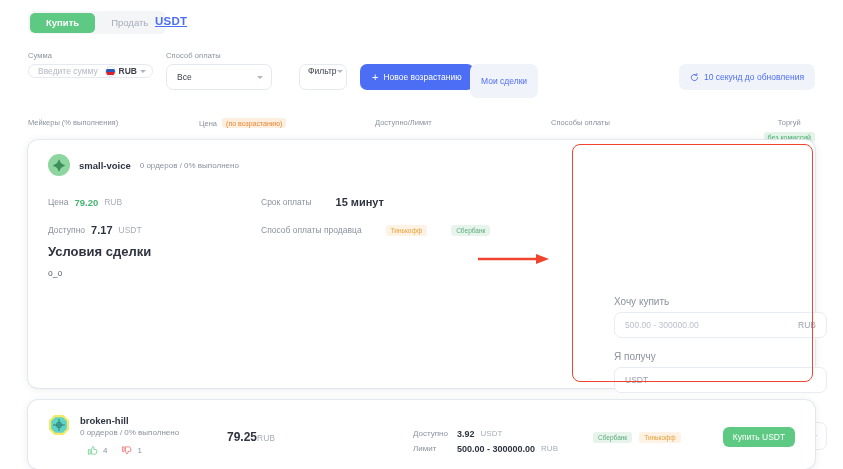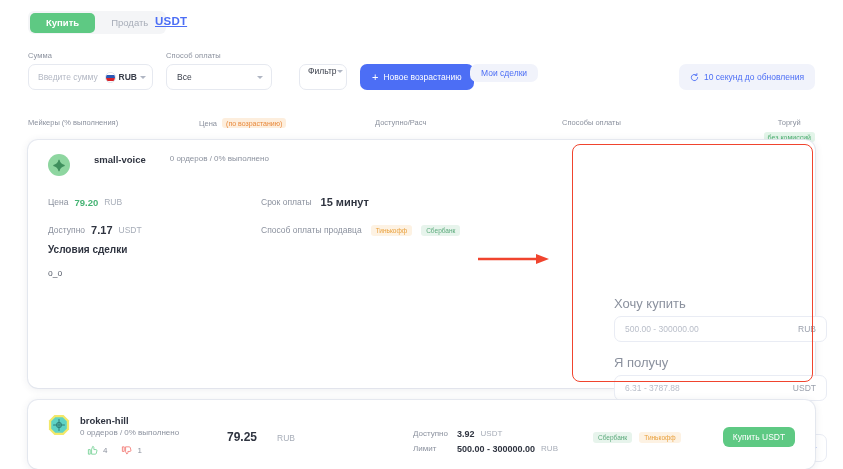--- a/index.html
+++ b/index.html
@@ -34,21 +34,21 @@
     text-decoration: underline; cursor: pointer; letter-spacing: .2px;
   }
 
   .field-label {
     font-size: 7.5px; color: #8b919e; margin-bottom: 4px; display: block;
     letter-spacing: .1px;
   }
 
   .amount-group { position: absolute; left: 28px; top: 51px; }
   .amount-box {
-    width: 125px; height: 26px; border: 1px solid #e6e9f0; border-radius: 7px;
+    width: 125px; height: 14px; border: 1px solid #e6e9f0; border-radius: 7px;
     background: #fff; display: flex; align-items: center; padding: 0 6px 0 9px;
   }
   .amount-input {
     border: 0; outline: 0; flex: 1; font-size: 8.5px; color: #3a3f4b;
     font-family: inherit; background: transparent; min-width: 0;
   }
   .amount-input::placeholder { color: #b3b8c4; }
   .cur-sel { display: flex; align-items: center; gap: 3px; cursor: pointer; }
   .flag {
     width: 11px; height: 11px; border-radius: 50%; overflow: hidden;
@@ -80,21 +80,21 @@
 
   .btn-primary {
     position: absolute; left: 360px; top: 64px; height: 26px;
     background: #4c6ef5; color: #fff; border: 0; border-radius: 7px;
     font-size: 8.5px; font-family: inherit; padding: 0 12px; cursor: pointer;
     display: flex; align-items: center; gap: 5px; white-space: nowrap;
   }
   .plus { font-size: 11px; line-height: 1; font-weight: 400; }
 
   .btn-ghost {
-    position: absolute; left: 470px; top: 64px; height: 18px;
+    position: absolute; left: 470px; top: 64px; height: 34px;
     background: #f1f3fb; color: #4c6ef5; border: 0; border-radius: 7px;
     font-size: 8.5px; font-family: inherit; padding: 0 11px; cursor: pointer;
     display: flex; align-items: center; white-space: nowrap;
   }
 
   .refresh {
     position: absolute; right: 28px; top: 64px; height: 26px;
     background: #f1f3fb; color: #4c6ef5; border: 0; border-radius: 7px;
     font-size: 8.5px; font-family: inherit; padding: 0 11px; cursor: pointer;
     display: flex; align-items: center; gap: 5px; white-space: nowrap;
@@ -119,60 +119,60 @@
   }
 
   
   .card {
     position: absolute; left: 28px; top: 140px; width: 787px; height: 248px;
     background: #ffffff; border-radius: 10px;
     box-shadow: 0 1px 8px rgba(40,50,80,.10), 0 0 0 1px rgba(235,238,245,.9);
   }
   .card-left { position: absolute; left: 20px; top: 14px; width: 520px; }
 
-  .maker-row { display: flex; gap: 24px; }
+  .maker-row { display: flex; align-items: center; gap: 9px; }
   .avatar-green {
     width: 22px; height: 22px; border-radius: 50%; background: #8ed6a0;
     display: flex; align-items: center; justify-content: center; flex: 0 0 auto;
   }
   .maker-name { font-size: 9.5px; font-weight: 700; color: #2f3440; }
   .maker-stats { font-size: 8px; color: #8b919e; }
 
   .info-grid { position: absolute; left: 20px; top: 52px; width: 520px; }
   .info-line { display: flex; align-items: center; height: 20px; }
   .info-col-a { width: 213px; display: flex; align-items: center; gap: 6px; }
-  .info-col-b { display: flex; align-items: center; gap: 9px; }
+  .info-col-b { display: flex; align-items: center; gap: 24px; }
   .lbl { font-size: 8.5px; color: #8b919e; }
   .val-green { font-size: 9.5px; font-weight: 700; color: #47b475; }
   .val-dark { font-size: 11px; font-weight: 700; color: #2f3440; }
   .unit { font-size: 8.5px; color: #a7adb8; }
 
   .terms-title {
     position: absolute; left: 20px; top: 104px;
-    font-size: 10px; font-weight: 700; color: #2f3440;
+    font-size: 13px; font-weight: 700; color: #2f3440;
   }
   .terms-body {
     position: absolute; left: 20px; top: 128px;
     font-size: 8.5px; color: #5a606d;
   }
 
   .pm-chip { border-radius: 3px; padding: 2px 5px; font-size: 6.5px; white-space: nowrap; }
   .chip-tinkoff { background: #fdf2e3; color: #e9a03c; }
   .chip-sber { background: #e7f4ec; color: #5aa97a; }
 
   
   .anno-arrow { position: absolute; left: 478px; top: 253px; }
   .anno-box {
     position: absolute; left: 572px; top: 144px; width: 241px; height: 238px;
     border: 1.6px solid #f0442e; border-radius: 8px; pointer-events: none;
   }
 
   
   .panel { position: absolute; left: 586px; top: 156px; width: 213px; }
-  .p-label { font-size: 13px; color: #8b919e; margin-bottom: 5px; display: block; }
+  .p-label { font-size: 10px; color: #8b919e; margin-bottom: 5px; display: block; }
   .p-input {
     height: 26px; border: 1px solid #e9ecf4; border-radius: 7px; background: #fff;
     display: flex; align-items: center; padding: 0 10px;
   }
   .p-input input {
     border: 0; outline: 0; flex: 1; font-size: 8.5px; color: #3a3f4b;
     font-family: inherit; background: transparent; min-width: 0;
   }
   .p-input input::placeholder { color: #b9bec9; }
   .p-suffix { font-size: 8.5px; color: #9ba1ad; }
@@ -214,21 +214,21 @@
     font-size: 9.5px; font-weight: 700; color: #2f3440;
   }
   .r2-stats {
     position: absolute; left: 52px; top: 28px;
     font-size: 8px; color: #8b919e;
   }
   .votes { position: absolute; left: 59px; top: 45px; display: flex; align-items: center; gap: 14px; }
   .vote { display: flex; align-items: center; gap: 5px; }
   .vote-n { font-size: 8px; color: #8b919e; }
 
-  .r2-price { position: absolute; left: 199px; top: 30px; display: flex; align-items: baseline; gap: 20px; }
+  .r2-price { position: absolute; left: 199px; top: 30px; display: flex; align-items: baseline; gap: 0; }
   .r2-price .n { font-size: 12px; font-weight: 700; color: #2f3440; }
   .r2-price .u { font-size: 8.5px; color: #a7adb8; }
 
   .r2-avail { position: absolute; left: 385px; top: 26px; }
   .r2-line { display: flex; align-items: center; height: 15px; gap: 6px; }
   .r2-k { font-size: 8px; color: #8b919e; width: 38px; }
   .r2-v { font-size: 9px; font-weight: 700; color: #2f3440; }
   .r2-u { font-size: 8px; color: #a7adb8; font-weight: 400; }
 
   .r2-chips { position: absolute; left: 565px; top: 32px; display: flex; gap: 7px; }
@@ -299,22 +299,22 @@
       <span>10 секунд до обновления</span>
     </button>
   </div>
 
   <div class="thead">
     <div class="th th-makers">Мейкеры (% выполнения)</div>
     <div class="th th-price">
       <span>Цена</span>
       <span class="badge-orange">(по возрастанию)</span>
     </div>
-    <div class="th th-avail">Доступно/Расч</div>
-    <div class="th th-payment" style="left:551px;top:5px;margin-left:11px;">Способы оплаты</div>
+    <div class="th th-avail">Доступно/Лимит</div>
+    <div class="th th-payment" style="left:551px;top:5px;">Способы оплаты</div>
     <div class="th th-trade">
       <span>Торгуй</span>
       <span class="badge-green-sm">без комиссий</span>
     </div>
   </div>
 
   <div class="card">
 
     <div class="card-left">
       <div class="maker-row">
@@ -361,21 +361,20 @@
       <span class="p-label">Хочу купить</span>
       <div class="p-input">
         <input type="text" placeholder="500.00 - 300000.00" style="">
         <span class="p-suffix">RUB</span>
       </div>
 
       <div class="gap"></div>
 
       <span class="p-label">Я получу</span>
       <div class="p-input">
-        <input type="text" placeholder="6.31 - 3787.88" style="">
         <span class="p-suffix">USDT</span>
       </div>
 
       <div class="gap"></div>
 
       <span class="p-label">Способ оплаты</span>
       <div class="p-select">
         <span class="val">Способ оплаты</span>
         <span class="chev-blue"></span>
       </div>

